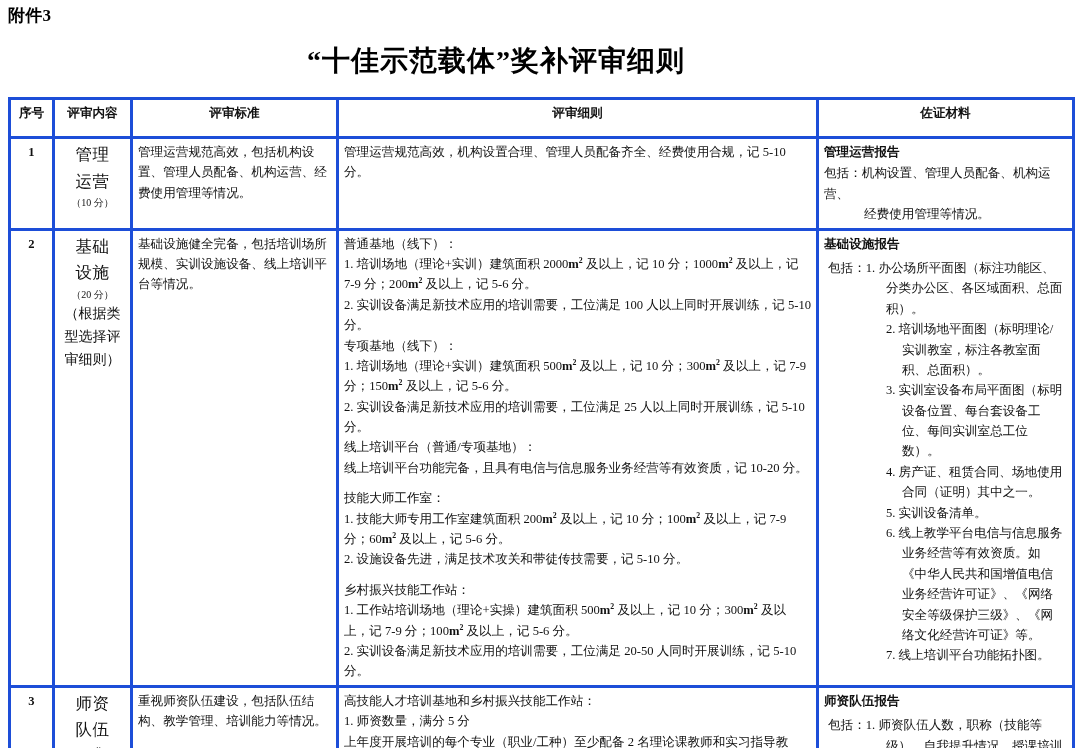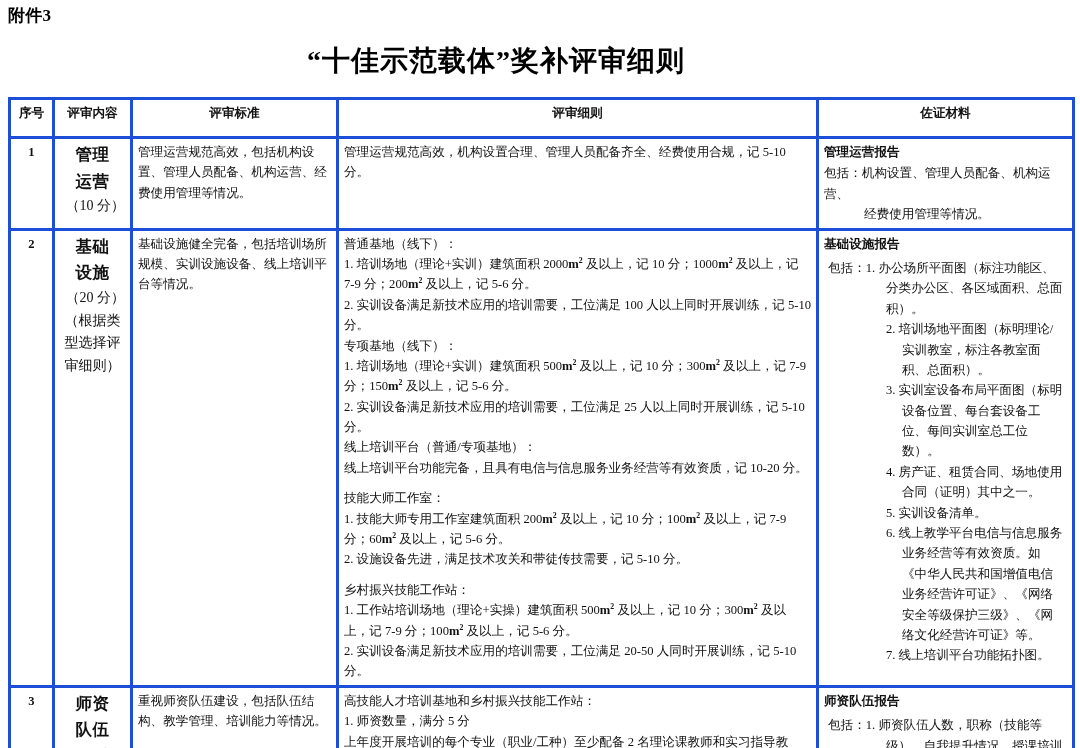--- a/index.html
+++ b/index.html
@@ -75,27 +75,26 @@
     vertical-align: middle;
     font-weight: bold;
     font-size: 15px;
   }
   td.item {
     text-align: center;
     vertical-align: middle;
     line-height: 1.45;
   }
   .item-name {
-    font-weight: bold;
+    font-weight: normal;
     font-size: 16.5px;
     letter-spacing: 0.5px;
   }
   .item-score {
-    font-size: 14px;
-    text-align: right;
+    font-size: 10px;
   }
   .item-note {
     font-size: 14px;
   }
   td.crit {
     vertical-align: middle;
     line-height: 1.7;
     font-size: 12.8px;
     font-family: Liberation Serif, serif;
   }

